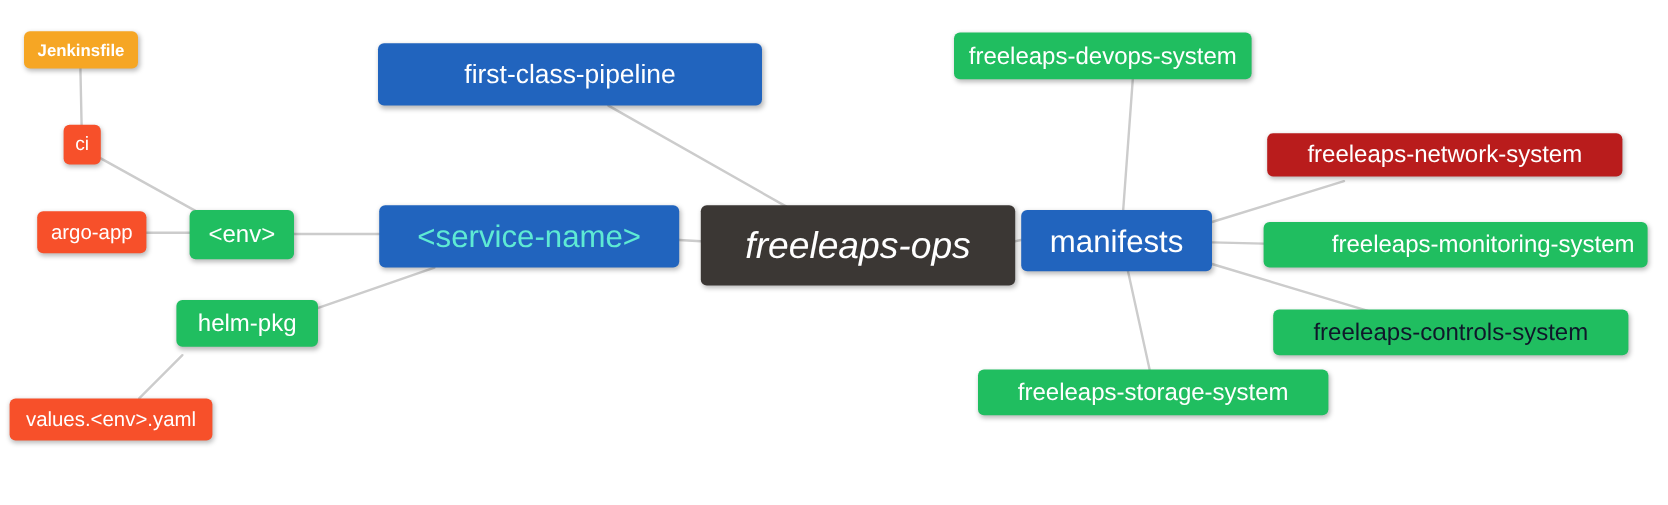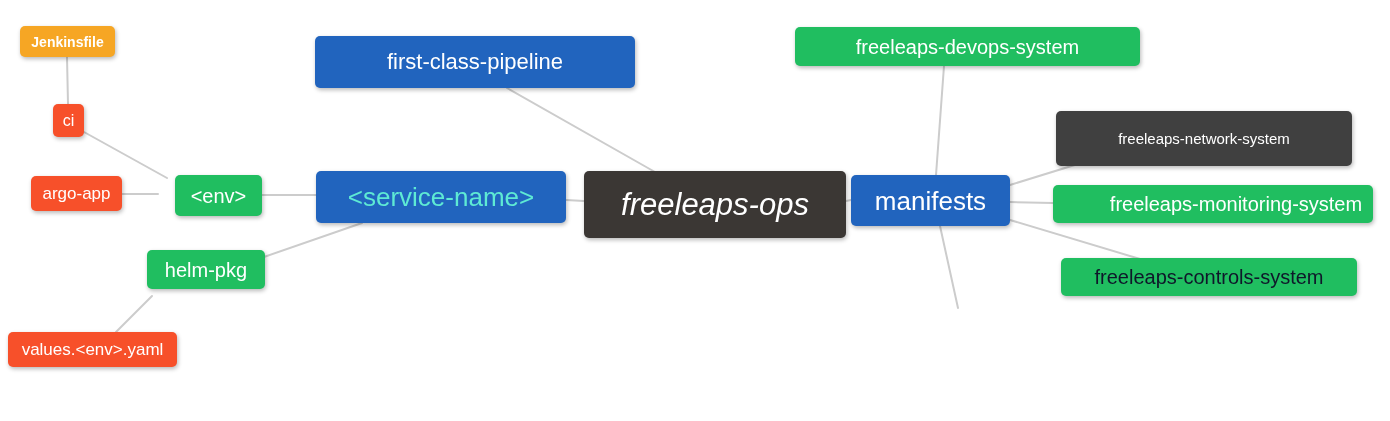--- a/index.html
+++ b/index.html
@@ -55,24 +55,25 @@
       <line x1="936" y1="175" x2="944" y2="66" stroke="#CCCCCC" stroke-width="2" stroke-linecap="round"></line>
       <line x1="1010" y1="185" x2="1120" y2="151" stroke="#CCCCCC" stroke-width="2" stroke-linecap="round"></line>
       <line x1="1010" y1="202" x2="1053" y2="203" stroke="#CCCCCC" stroke-width="2" stroke-linecap="round"></line>
       <line x1="1010" y1="220" x2="1140" y2="259" stroke="#CCCCCC" stroke-width="2" stroke-linecap="round"></line>
       <line x1="940" y1="226" x2="958" y2="308" stroke="#CCCCCC" stroke-width="2" stroke-linecap="round"></line>
     </svg>
 
 <div class="node" style="left: 20px; top: 26px; width: 95px; height: 31px; font-size: 14px; background: rgb(246, 166, 36); color: rgb(255, 255, 255); font-weight: bold;">Jenkinsfile</div>
     <div class="node" style="left: 53px; top: 104px; width: 31px; height: 33px; font-size: 16px; background: rgb(247, 80, 42); color: rgb(255, 255, 255);">ci</div>
     <div class="node" style="left: 31px; top: 176px; width: 91px; height: 35px; font-size: 17px; background: rgb(247, 80, 42); color: rgb(255, 255, 255);">argo-app</div>
-    <div class="node" style="left: 158px; top: 175px; width: 87px; height: 41px; font-size: 20px; background: rgb(32, 190, 96); color: rgb(255, 255, 255); margin-left: 17px;">&lt;env&gt;</div>
+    <div class="node" style="left: 158px; top: 175px; width: 87px; height: 41px; font-size: 20px; background: rgb(32, 190, 96); color: rgb(255, 255, 255);">&lt;env&gt;</div>
     <div class="node" style="left: 147px; top: 250px; width: 118px; height: 39px; font-size: 20px; background: rgb(32, 190, 96); color: rgb(255, 255, 255);">helm-pkg</div>
     <div class="node" style="left: 8px; top: 332px; width: 169px; height: 35px; font-size: 17px; background: rgb(247, 80, 42); color: rgb(255, 255, 255);">values.&lt;env&gt;.yaml</div>
     <div class="node" style="left: 315px; top: 36px; width: 320px; height: 52px; font-size: 22px; background: rgb(33, 100, 190); color: rgb(255, 255, 255);">first-class-pipeline</div>
     <div class="node" style="left: 316px; top: 171px; width: 250px; height: 52px; font-size: 26px; background: rgb(33, 100, 190); color: #5eead4;">&lt;service-name&gt;</div>
     <div class="node" style="left: 584px; top: 171px; width: 262px; height: 67px; font-size: 31px; background: rgb(59, 55, 52); color: rgb(255, 255, 255); font-style: italic;">freeleaps-ops</div>
     <div class="node" style="left: 851px; top: 175px; width: 159px; height: 51px; font-size: 26px; background: rgb(33, 100, 190); color: rgb(255, 255, 255);">manifests</div>
-    <div class="node" style="left: 795px; top: 27px; width: 345px; height: 39px; font-size: 20px; background: rgb(32, 190, 96); color: rgb(255, 255, 255);">freeleaps-devops-system</div>
-    <div class="node" style="left: 1056px; top: 111px; width: 296px; height: 55px; font-size: 15px; background: #404040; color: rgb(255, 255, 255);">freeleaps-network-system</div>
+    <div class="node" style="left: 795px; top: 27px; width: 248px; height: 39px; font-size: 20px; background: rgb(32, 190, 96); color: rgb(255, 255, 255);">freeleaps-devops-system</div>
+    <div class="node" style="left: 1056px; top: 111px; width: 296px; height: 36px; font-size: 20px; background: #b91c1c; color: rgb(255, 255, 255);">freeleaps-network-system</div>
     <div class="node" style="left: 1053px; top: 185px; width: 320px; height: 38px; font-size: 20px; background: rgb(32, 190, 96); color: rgb(255, 255, 255); padding-left: 46px;">freeleaps-monitoring-system</div>
     <div class="node" style="left: 1061px; top: 258px; width: 296px; height: 38px; font-size: 20px; background: rgb(32, 190, 96); color: #0f172a;">freeleaps-controls-system</div>
+    <div class="node" style="left: 815px; top: 308px; width: 292px; height: 38px; font-size: 20px; background: rgb(32, 190, 96); color: rgb(255, 255, 255);">freeleaps-storage-system</div>
   </div>
 
 </body></html>

